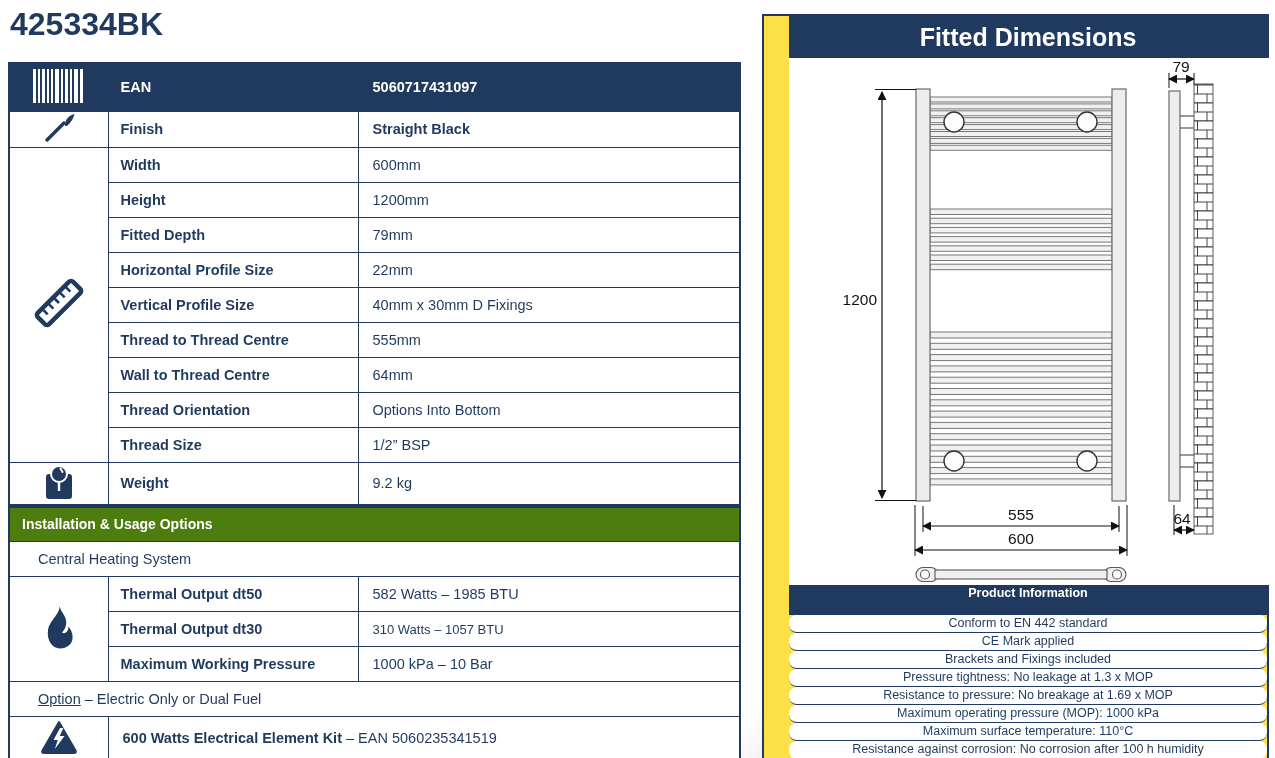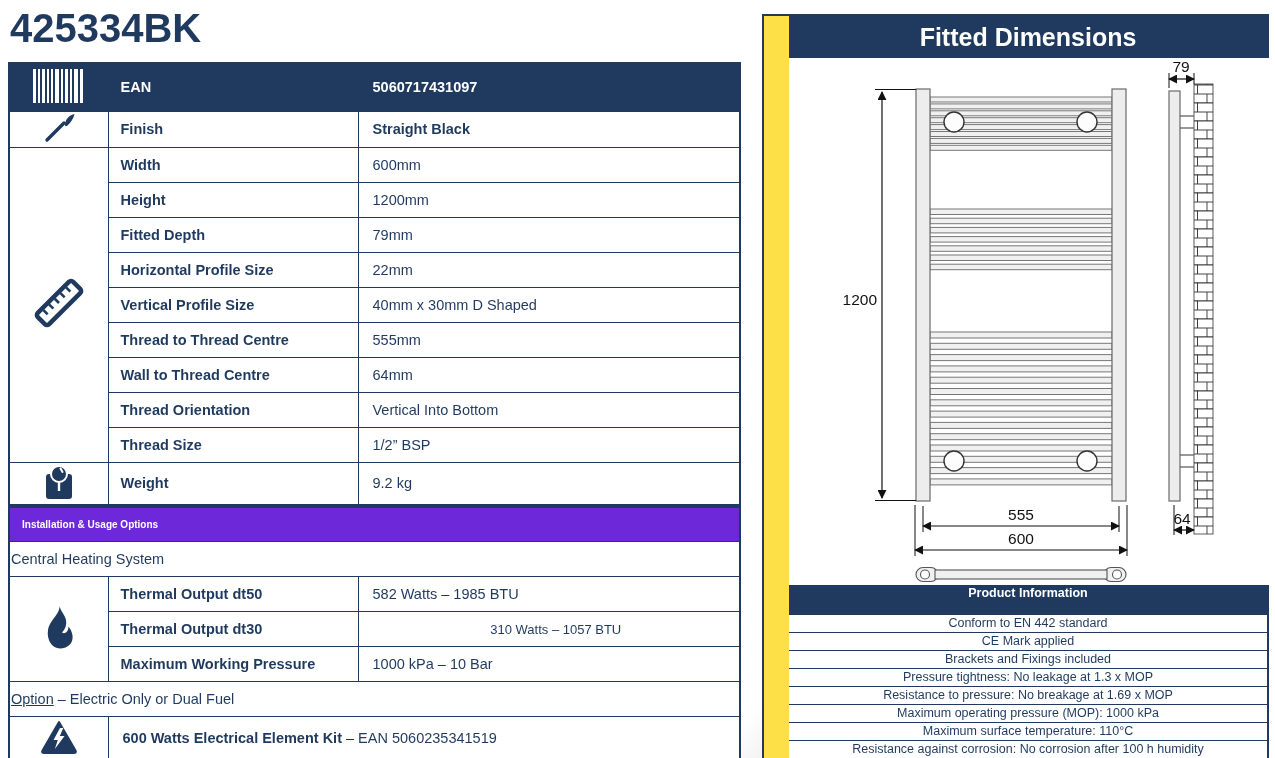--- a/index.html
+++ b/index.html
@@ -5,55 +5,55 @@
   * { margin:0; padding:0; box-sizing:border-box; }
   html,body { width:1275px; height:758px; background:#ffffff; overflow:hidden;
               font-family:"Liberation Sans", sans-serif; position:relative; }
 
   .swoosh { position:absolute; z-index:0; pointer-events:none; }
   #sw1 { left:580px; top:500px; width:560px; height:420px;
          background:linear-gradient(115deg, transparent 38%, #ececec 46%, #f7f7f7 53%, #e7e7e7 61%, transparent 70%);
          transform:rotate(14deg); }
 
   .page-title { position:absolute; left:10px; top:6px; z-index:2;
-                font-size:40px; font-weight:bold; color:#1f3a5e; }
+                font-size:32px; font-weight:bold; color:#1f3a5e; }
 
   .left-wrap { position:absolute; left:8px; top:62px; width:733px; z-index:1; }
 
   table { border-collapse:collapse; table-layout:fixed; width:733px; background:#ffffff; }
   table { border:2px solid #1f3a5e; }
   td { border:1.5px solid #1f3a5e; color:#1f3a5e; font-size:14.5px; vertical-align:middle; overflow:hidden; }
   col.c-icon { width:99px; } col.c-label { width:250px; } col.c-value { width:382px; }
 
   tr.r35 td { height:35px; }
   tr.r48 td { height:48px; }
   tr.r44 td { height:44px; }
 
   td.icon-cell { text-align:center; }
   td.lbl { font-weight:bold; padding-left:12px;margin-top:20px; }
   td.val { padding-left:14px; }
   td.bold-val { font-weight:bold; }
-  td.small-val { font-size:13px;text-align:center; }
+  td.small-val { font-size:13px; }
 
   tr.navy-row td { background:#1f3a5e; color:#ffffff; font-weight:bold; }
-  td.section-header { background:#6d28d9; color:#ffffff; font-weight:bold; font-size:10px; padding-left:12px; }
-  td.full-row { padding-left:1px; }
+  td.section-header { background:#4d7c0f; color:#ffffff; font-weight:bold; font-size:14px; padding-left:12px; }
+  td.full-row { padding-left:28px; }
   .underline { text-decoration:underline; }
   .bold-inline { font-weight:bold; }
 
   .right-panel { position:absolute; left:762px; top:14px; width:507px; height:752px; z-index:1;
                  border:2.5px solid #1f3a5e; background:#fde047;padding-left:25px; }
   .right-header { height:42px; background:#1f3a5e; color:#ffffff; font-size:25px; font-weight:bold;
                   text-align:center; line-height:42px; }
   .diagram-box { width:501px; height:527px; position:relative; background:#ffffff; }
 
   .pi-header { height:30px; background:#1f3a5e; color:#ffffff; font-size:12.5px; font-weight:bold;
                text-align:center; line-height:17px; }
   .pi-row { height:18px; color:#1f3a5e; font-size:12.5px; text-align:center; line-height:17px;
-            border-bottom:1.5px solid #1f3a5e; background:#ffffff; }
+            border-bottom:1.5px solid #1f3a5e; background:#ffffff;border-radius:8px; }
 
   svg text.dim { font-family:"Liberation Sans", sans-serif; font-size:15.5px; fill:#111111; }
 </style>
 </head>
 <body>
 
 <div class="swoosh" id="sw1"></div>
 
 <div class="page-title">425334BK</div>
 
@@ -122,33 +122,33 @@
     <tr class="r35">
       <td class="lbl">Fitted Depth</td>
       <td class="val">79mm</td>
     </tr>
     <tr class="r35">
       <td class="lbl">Horizontal Profile Size</td>
       <td class="val">22mm</td>
     </tr>
     <tr class="r35">
       <td class="lbl">Vertical Profile Size</td>
-      <td class="val">40mm x 30mm D Shaped</td>
+      <td class="val">40mm x 30mm D Fixings</td>
     </tr>
     <tr class="r35">
       <td class="lbl">Thread to Thread Centre</td>
       <td class="val">555mm</td>
     </tr>
     <tr class="r35">
       <td class="lbl">Wall to Thread Centre</td>
       <td class="val">64mm</td>
     </tr>
     <tr class="r35">
       <td class="lbl">Thread Orientation</td>
-      <td class="val">Vertical Into Bottom</td>
+      <td class="val">Options Into Bottom</td>
     </tr>
     <tr class="r35">
       <td class="lbl">Thread Size</td>
       <td class="val">1/2” BSP</td>
     </tr>
     <tr class="r35">
       <td class="icon-cell">
         <svg width="34" height="38" viewBox="0 0 34 38">
           <rect x="4" y="11" width="26" height="25" rx="3" fill="#1f3a5e"></rect>
           <circle cx="17" cy="11" r="8" fill="#1f3a5e" stroke="#ffffff" stroke-width="2"></circle>

